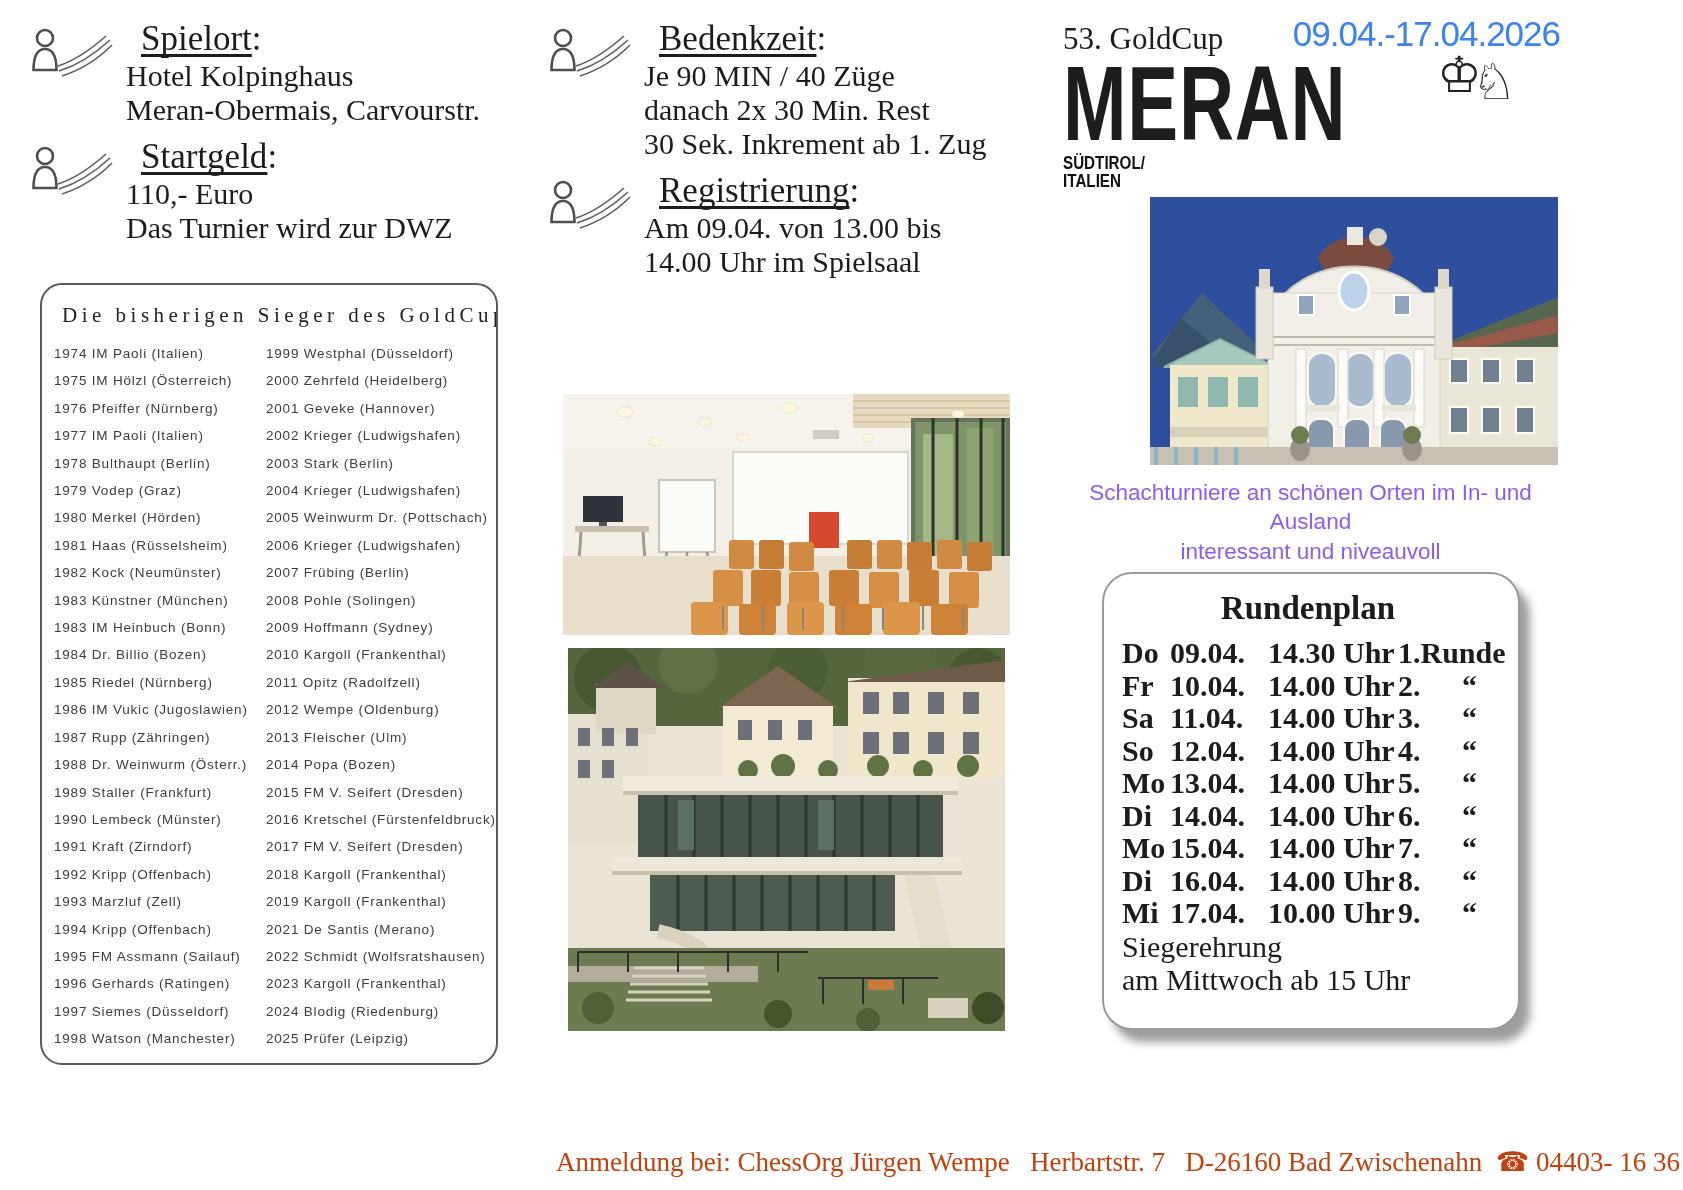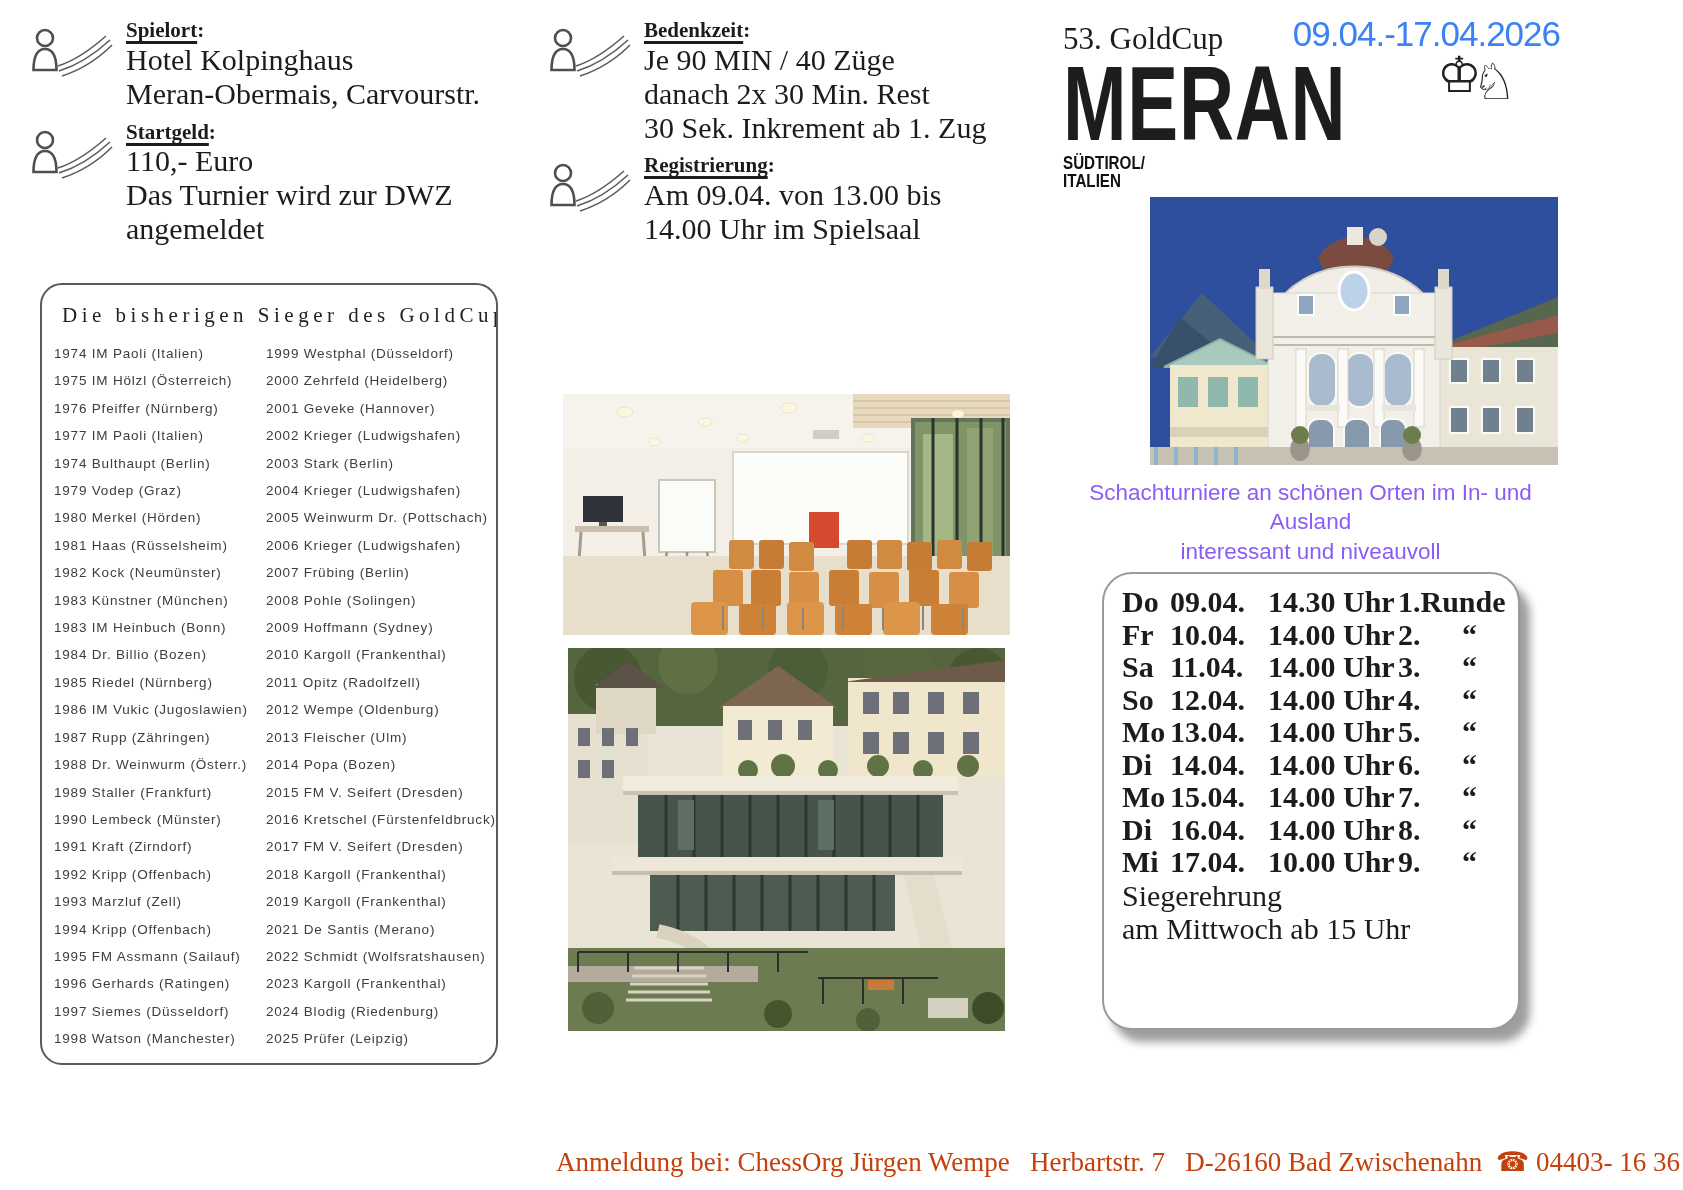--- a/index.html
+++ b/index.html
@@ -3,21 +3,21 @@
 <meta charset="utf-8">
 <style>
   html,body{margin:0;padding:0;background:#fff;}
   .page{position:relative;width:1683px;height:1190px;background:#ffffff;overflow:hidden;
         font-family:"Liberation Serif",serif;color:#1c1c1c;}
   
   .col{position:absolute;}
   .info-section{display:flex;margin-bottom:9px;}
   .icon-cell{flex:0 0 96px;padding-top:8px;}
   .icon-cell svg{width:84px;height:64px;display:block;}
-  .sec-heading{font-size:21px;font-weight:bold;line-height:1.18;}
+  .sec-heading{font-size:35px;font-weight:normal;line-height:1.18;margin-left:15px;}
   .sec-heading .u{text-decoration:underline;text-decoration-thickness:2.5px;text-underline-offset:4px;text-decoration-skip-ink:none;}
   .sec-line{font-size:30px;line-height:1.13;}
   
   .winners-box{position:absolute;left:40px;top:283px;width:458px;height:782px;border:2px solid #5a5a5a;
                border-radius:22px;background:#fff;overflow:hidden;padding:16px 0 0 12px;box-sizing:border-box;}
   .winners-title{font-family:"Liberation Serif",serif;font-size:21px;letter-spacing:4.5px;color:#222;margin:2px 0 12px 8px;white-space:nowrap;}
   .winners-cols{display:flex;font-family:"Liberation Sans",sans-serif;}
   .wcol1{width:212px;flex:0 0 212px;}
   .wcol2{flex:1;}
   .winner-row{font-size:13.5px;letter-spacing:0.8px;color:#3d3d3d;line-height:27.4px;white-space:nowrap;}
@@ -88,36 +88,35 @@
       <div class="icon-cell">
           <svg viewBox="0 0 84 64">
             <use href="#person"></use>
           </svg>
         </div>
       <div>
         <div class="sec-heading"><span class="u">Startgeld</span><span>:</span></div>
         <div>
             <div class="sec-line">110,- Euro</div>
             <div class="sec-line">Das Turnier wird zur DWZ</div>
-            <div class="sec-line">angemeldet</div>
           </div>
       </div>
     </div>
   </div>
 
   <div class="winners-box">
     <div class="winners-title">Die bisherigen Sieger des GoldCup</div>
     <div class="winners-cols">
       <div class="wcol1">
 
       <div class="winner-row">1974 IM Paoli (Italien)</div>
           <div class="winner-row">1975 IM Hölzl (Österreich)</div>
           <div class="winner-row">1976 Pfeiffer (Nürnberg)</div>
           <div class="winner-row">1977 IM Paoli (Italien)</div>
-          <div class="winner-row">1974 Bulthaupt (Berlin)</div>
+          <div class="winner-row">1978 Bulthaupt (Berlin)</div>
           <div class="winner-row">1979 Vodep (Graz)</div>
           <div class="winner-row">1980 Merkel (Hörden)</div>
           <div class="winner-row">1981 Haas (Rüsselsheim)</div>
           <div class="winner-row">1982 Kock (Neumünster)</div>
           <div class="winner-row">1983 Künstner (München)</div>
           <div class="winner-row">1983 IM Heinbuch (Bonn)</div>
           <div class="winner-row">1984 Dr. Billio (Bozen)</div>
           <div class="winner-row">1985 Riedel (Nürnberg)</div>
           <div class="winner-row">1986 IM Vukic (Jugoslawien)</div>
           <div class="winner-row">1987 Rupp (Zähringen)</div>
@@ -401,20 +400,21 @@
     <circle cx="150" cy="238" r="9" fill="#6d7d4e"></circle>
       <circle cx="262" cy="238" r="9" fill="#6d7d4e"></circle>
   </svg>
 
   <div class="caption">
     <div>Schachturniere an schönen Orten im In- und Ausland</div>
     <div>interessant und niveauvoll</div>
   </div>
 
   <div class="rundenplan">
+    <div class="rp-title">Rundenplan</div>
     <div>
 
     <div class="rp-row">
         <span class="rp-day">Do</span>
         <span class="rp-date">09.04.</span>
         <span class="rp-time">14.30 Uhr</span>
         <span class="rp-num">1.Runde</span>
         <span class="rp-ditto"></span>
       </div>
         <div class="rp-row">

